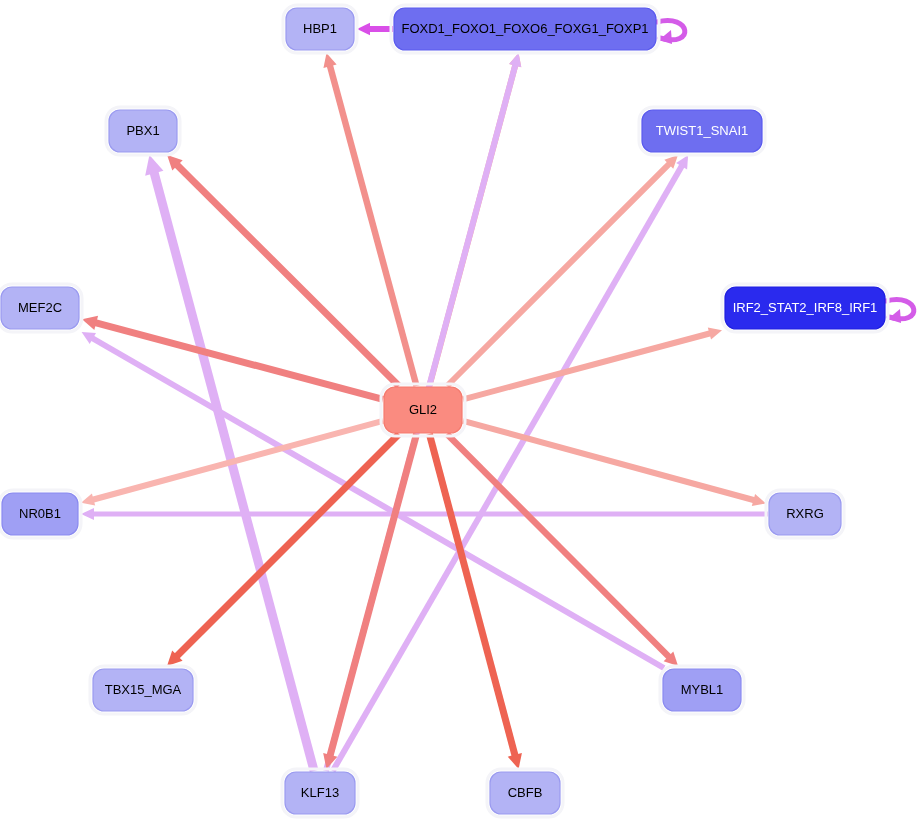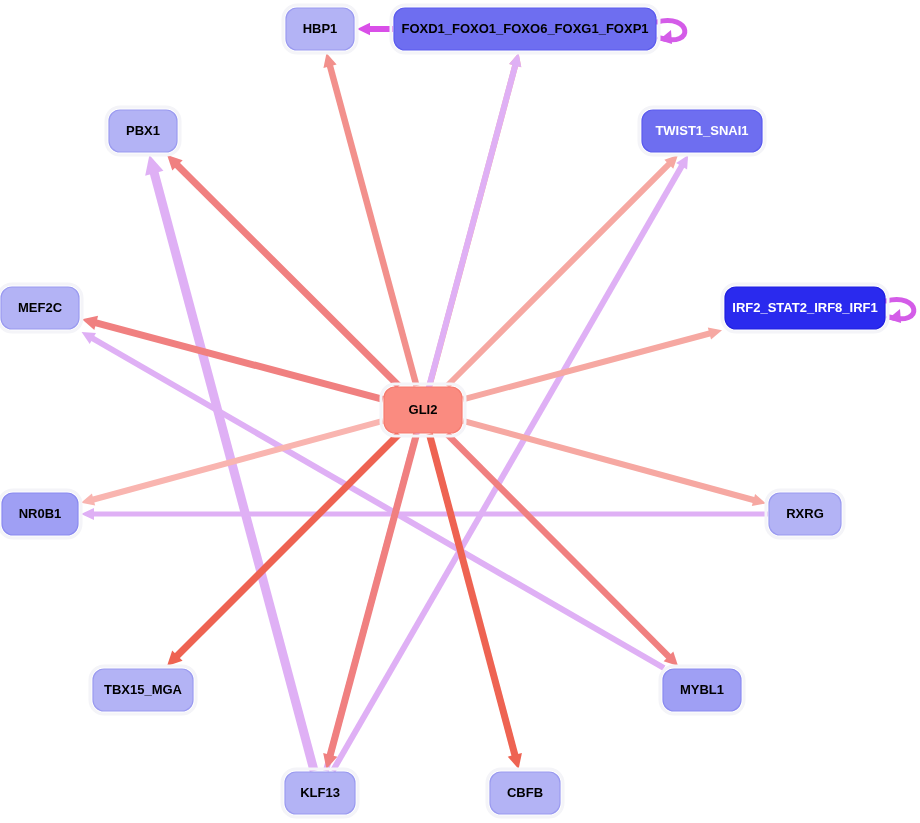--- a/index.html
+++ b/index.html
@@ -1,17 +1,17 @@
 <!DOCTYPE html>
 <html><head>
 <meta charset="utf-8">
 <style>
   html,body{margin:0;padding:0;background:#ffffff;}
   body{width:920px;height:823px;overflow:hidden;font-family:"Liberation Sans",sans-serif;}
-  #graph-root{position:relative;width:920px;height:823px;background:#fff;font-weight:bold;}
+  #graph-root{position:relative;width:920px;height:823px;background:#fff;}
   svg#net{position:absolute;left:0;top:0;width:920px;height:823px;display:block;}
   .node-label{font-family:"Liberation Sans",sans-serif;font-size:13px;dominant-baseline:middle;text-anchor:middle;}
   .node-rect{stroke-width:1.2px;}
   .node-halo{fill:none;stroke:#f4f4f8;stroke-width:3px;}
 </style>
 </head>
 <body>
 
 <div id="graph-root">
   <svg id="net" viewBox="0 0 920 823" xmlns="http://www.w3.org/2000/svg">

